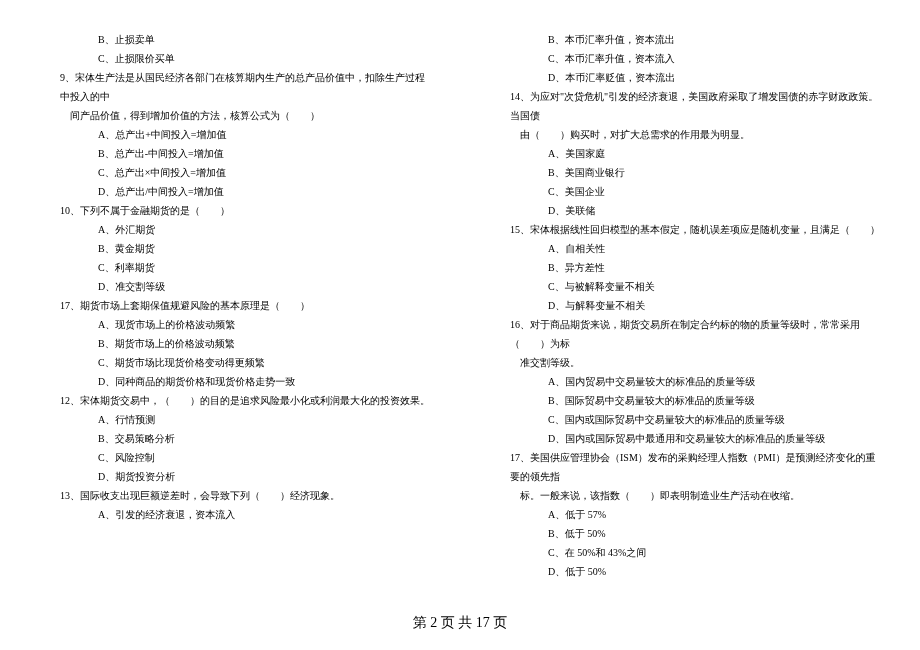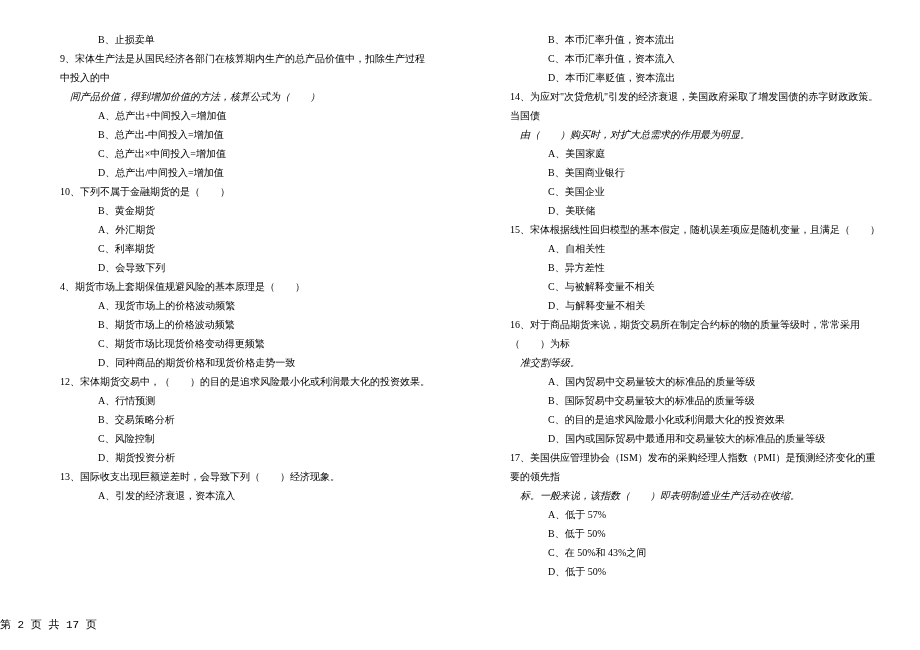--- a/index.html
+++ b/index.html
@@ -32,52 +32,52 @@
       padding-left: 58px;
       line-height: 19px;
     }
     .question {
       padding-left: 20px;
       line-height: 19px;
     }
     .question-cont {
       padding-left: 30px;
       line-height: 19px;
-      font-style: italic;
     }
     .footer {
       position: absolute;
       bottom: 18px;
       left: 0;
       right: 0;
-      font-size: 11px;
-      font-family: Liberation Mono, monospace;
+      text-align: center;
+      font-size: 14px;
     }
   </style>
 </head>
 <body>
 
 <div class="page-container">
   <div class="column">
     <div class="option">B、止损卖单</div>
+    <div class="option">C、止损限价买单</div>
 
     <div class="question">9、宋体生产法是从国民经济各部门在核算期内生产的总产品价值中，扣除生产过程中投入的中</div>
     <div class="question-cont">间产品价值，得到增加价值的方法，核算公式为（　　）</div>
     <div class="option">A、总产出+中间投入=增加值</div>
     <div class="option">B、总产出-中间投入=增加值</div>
     <div class="option">C、总产出×中间投入=增加值</div>
     <div class="option">D、总产出/中间投入=增加值</div>
 
     <div class="question">10、下列不属于金融期货的是（　　）</div>
+    <div class="option">A、外汇期货</div>
     <div class="option">B、黄金期货</div>
-    <div class="option">A、外汇期货</div>
     <div class="option">C、利率期货</div>
-    <div class="option">D、会导致下列</div>
+    <div class="option">D、准交割等级</div>
 
-    <div class="question">4、期货市场上套期保值规避风险的基本原理是（　　）</div>
+    <div class="question">17、期货市场上套期保值规避风险的基本原理是（　　）</div>
     <div class="option">A、现货市场上的价格波动频繁</div>
     <div class="option">B、期货市场上的价格波动频繁</div>
     <div class="option">C、期货市场比现货价格变动得更频繁</div>
     <div class="option">D、同种商品的期货价格和现货价格走势一致</div>
 
     <div class="question">12、宋体期货交易中，（　　）的目的是追求风险最小化或利润最大化的投资效果。</div>
     <div class="option">A、行情预测</div>
     <div class="option">B、交易策略分析</div>
     <div class="option">C、风险控制</div>
     <div class="option">D、期货投资分析</div>
@@ -101,21 +101,21 @@
     <div class="question">15、宋体根据线性回归模型的基本假定，随机误差项应是随机变量，且满足（　　）</div>
     <div class="option">A、自相关性</div>
     <div class="option">B、异方差性</div>
     <div class="option">C、与被解释变量不相关</div>
     <div class="option">D、与解释变量不相关</div>
 
     <div class="question">16、对于商品期货来说，期货交易所在制定合约标的物的质量等级时，常常采用（　　）为标</div>
     <div class="question-cont">准交割等级。</div>
     <div class="option">A、国内贸易中交易量较大的标准品的质量等级</div>
     <div class="option">B、国际贸易中交易量较大的标准品的质量等级</div>
-    <div class="option">C、的目的是追求风险最小化或利润最大化的投资效果</div>
+    <div class="option">C、国内或国际贸易中交易量较大的标准品的质量等级</div>
     <div class="option">D、国内或国际贸易中最通用和交易量较大的标准品的质量等级</div>
 
     <div class="question">17、美国供应管理协会（ISM）发布的采购经理人指数（PMI）是预测经济变化的重要的领先指</div>
     <div class="question-cont">标。一般来说，该指数（　　）即表明制造业生产活动在收缩。</div>
     <div class="option">A、低于 57%</div>
     <div class="option">B、低于 50%</div>
     <div class="option">C、在 50%和 43%之间</div>
     <div class="option">D、低于 50%</div>
   </div>
 </div>

